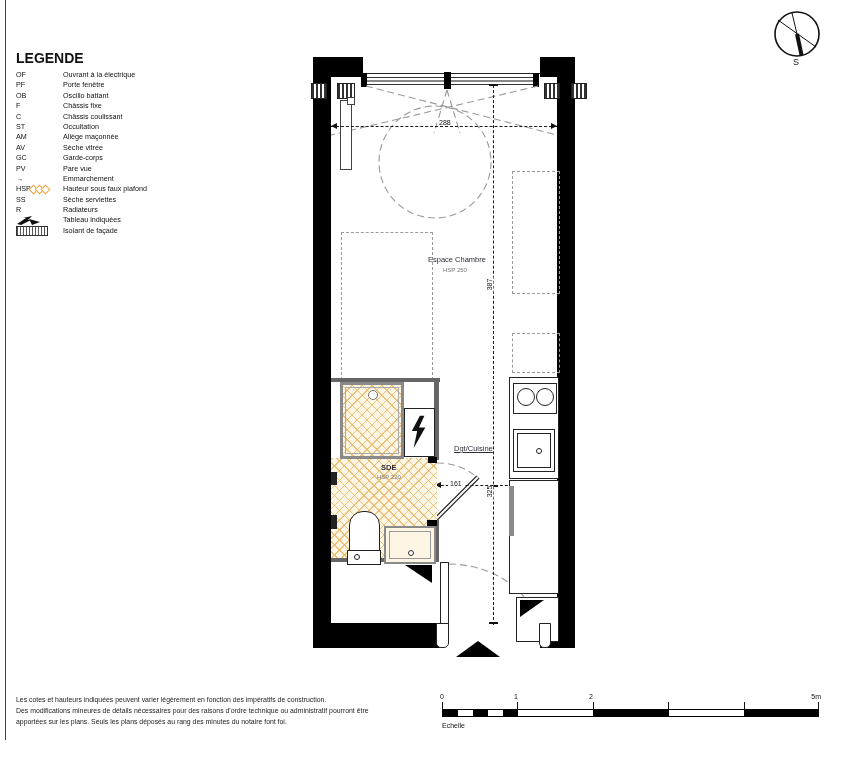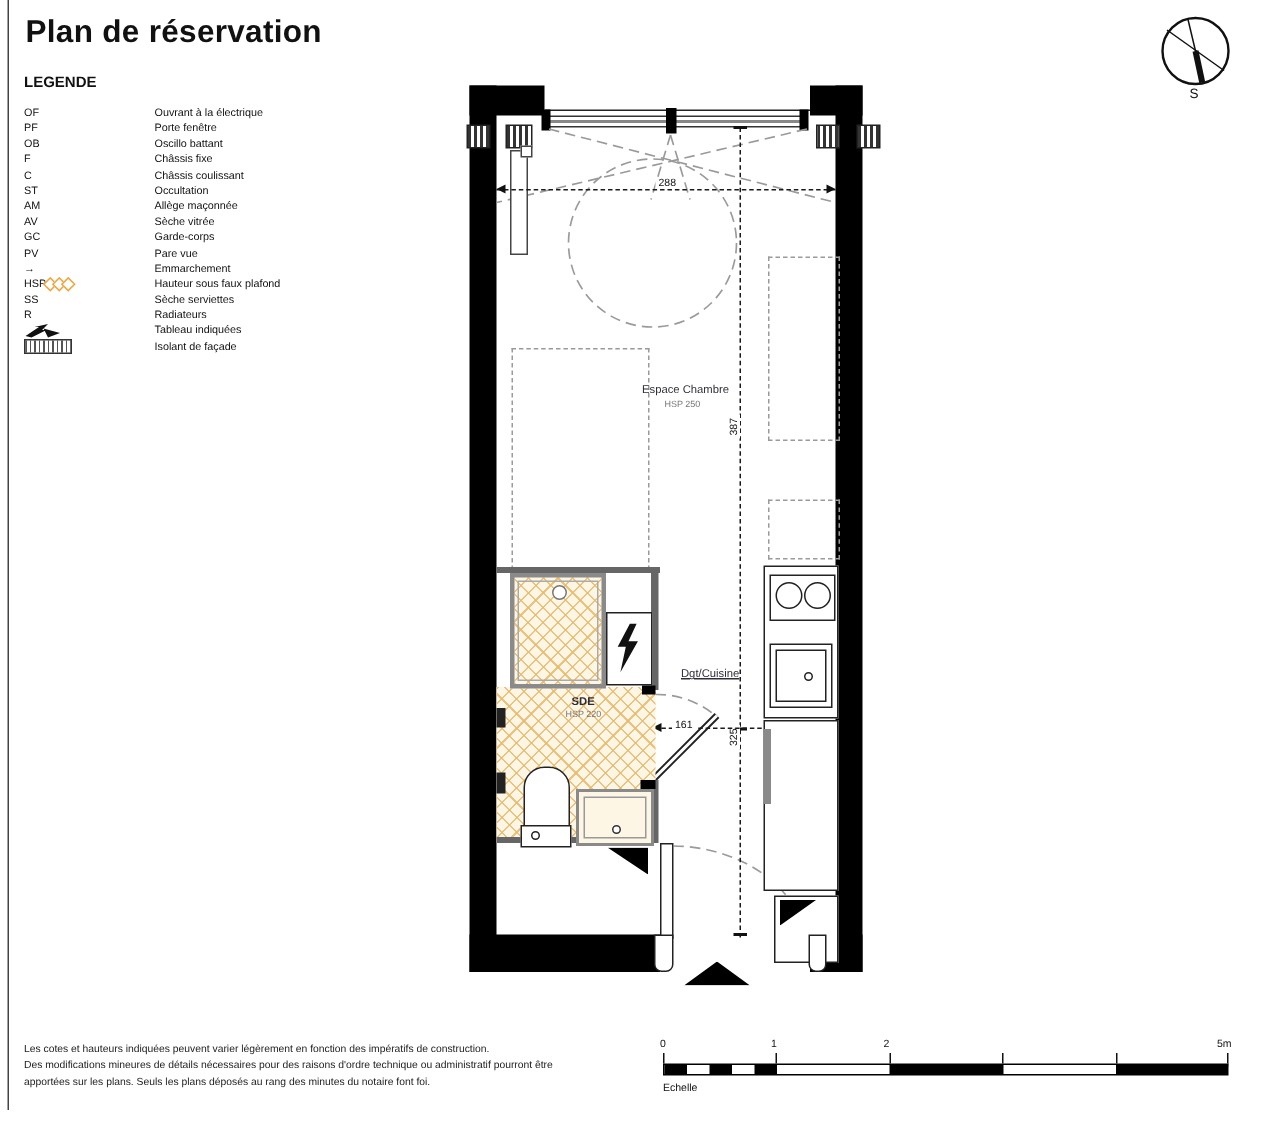--- a/index.html
+++ b/index.html
@@ -2,23 +2,23 @@
 <html><head>
 <meta charset="utf-8">
 <style>
   html,body{margin:0;padding:0;background:#fff;}
   body{font-family:"Liberation Sans","DejaVu Sans",sans-serif;color:#111;}
   #page{position:relative;width:852px;height:764px;background:#fff;overflow:hidden;}
   .abs{position:absolute;}
   
   .page-edge{left:5px;top:0;width:1px;height:740px;background:#444;}
   .title{left:17px;top:10px;font-size:21px;font-weight:bold;letter-spacing:.2px;}
-  .legend-head{left:16px;top:50px;font-size:10px;font-weight:bold;}
+  .legend-head{left:16px;top:50px;font-size:14px;font-weight:bold;}
   .legend{left:16px;top:70px;width:230px;font-size:7.2px;line-height:10.4px;}
-  .lrow{display:flex;height:10.4px;align-items:center;gap:40px;}
+  .lrow{display:flex;height:10.4px;align-items:center;}
   .lkey{width:47px;flex:0 0 47px;display:flex;align-items:center;gap:1px;}
   .hsp-d{display:inline-block;width:5px;height:5px;border:1px solid #f0a63c;transform:rotate(45deg);margin-left:-2px;background:#fff;}
   .insul-chip{display:inline-block;width:30px;height:8px;border:1px solid #333;
       background:repeating-linear-gradient(90deg,#555 0 1px,#fff 1px 3px);}
   
   .wall{background:#000;}
   .insu{background:repeating-linear-gradient(90deg,#333 0 2px,#fff 2px 4px);border:1px solid #222;}
   .hatch{background:
       repeating-linear-gradient(45deg,rgba(233,185,107,.85) 0 1px,transparent 1px 7px),
       repeating-linear-gradient(-45deg,rgba(233,185,107,.85) 0 1px,transparent 1px 7px),
@@ -43,21 +43,20 @@
   .sb-lbl{font-size:7px;}
   .sb-seg{position:absolute;top:0;height:100%;}
   .compass-s{font-size:9px;color:#111;}
 </style>
 </head>
 <body>
 
 <div id="page">
 
   <div class="abs page-edge"></div>
-  <div class="abs title">Plan de réservation</div>
   <div class="abs legend-head">LEGENDE</div>
 
   <div class="abs legend">
     <div class="lrow">
         <span class="lkey">OF</span>
         <span>Ouvrant à la électrique</span>
       </div>
     <div class="lrow">
         <span class="lkey">PF</span>
         <span>Porte fenêtre</span>

